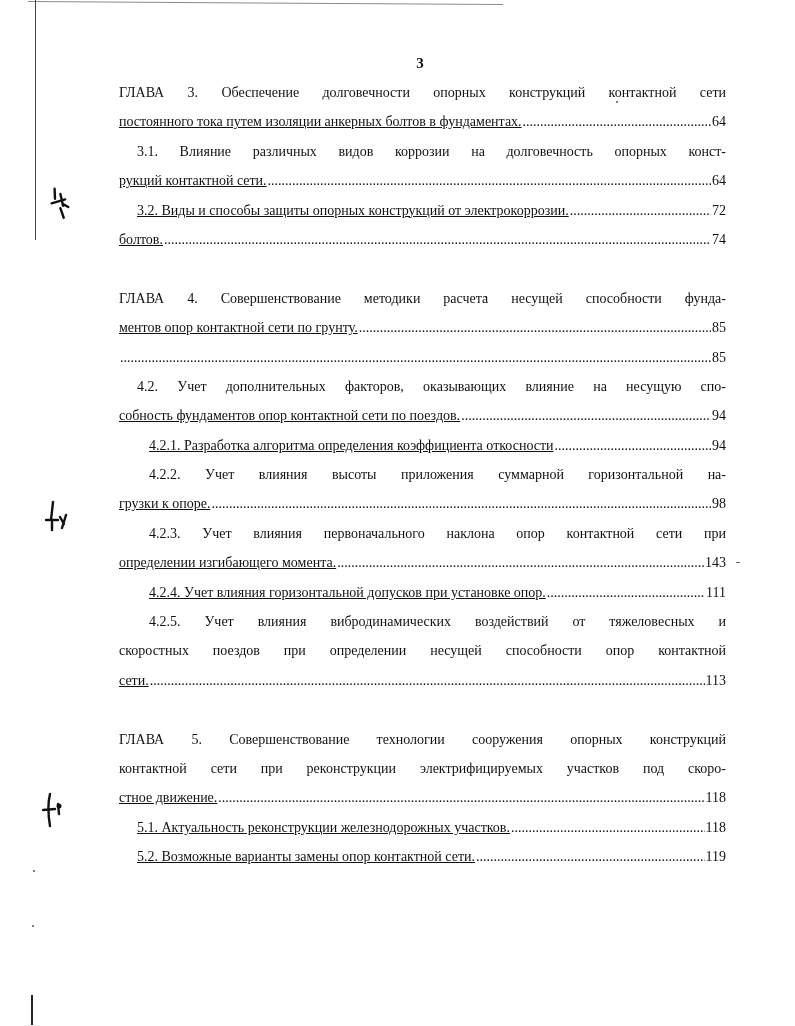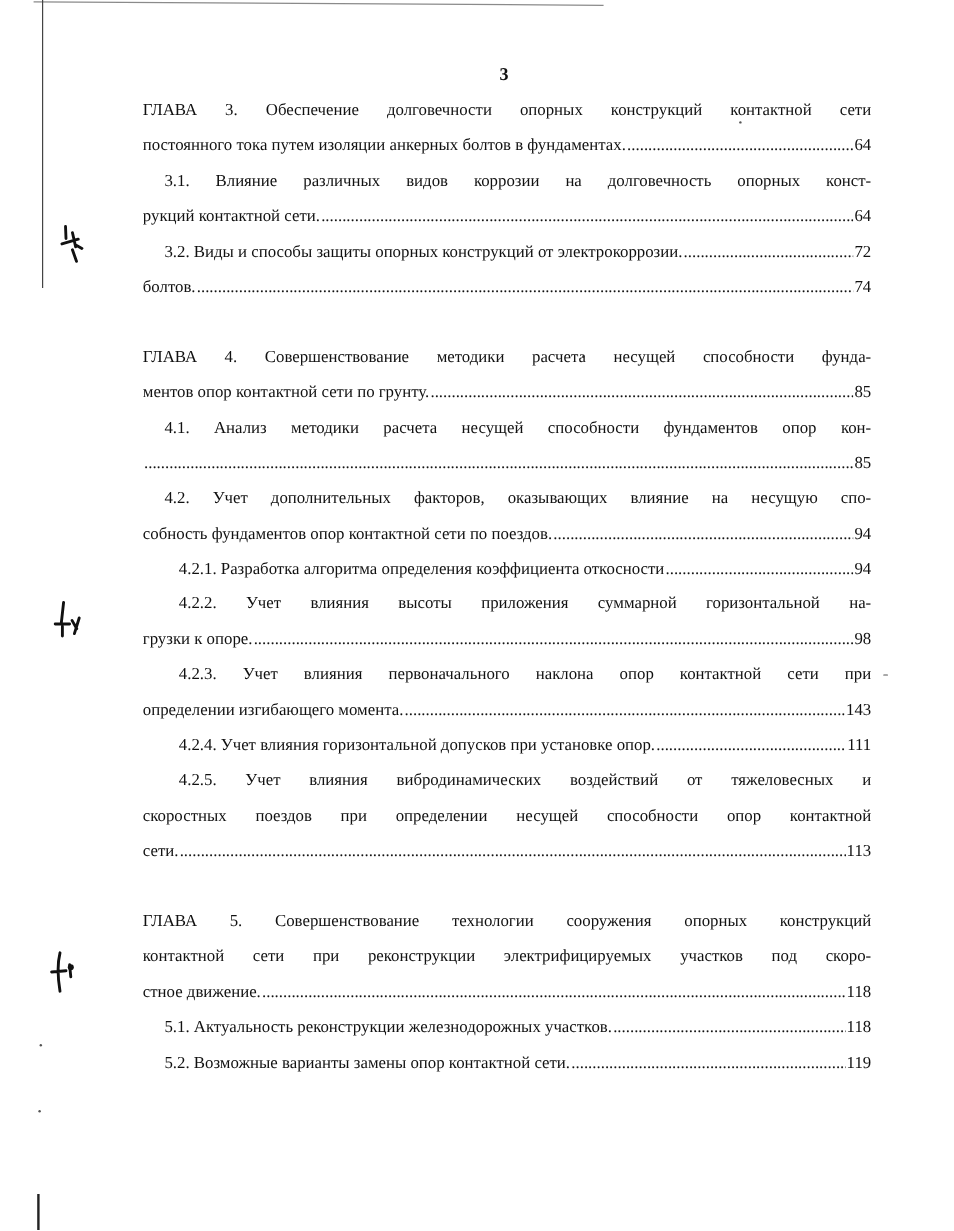--- a/index.html
+++ b/index.html
@@ -60,21 +60,21 @@
     .line.justify {
       text-align: justify;
       text-align-last: justify;
     }
     .line.indent1 { padding-left: 18px; }
     .line.indent2 { padding-left: 30px; justify-content: center; }
     .line.leader {
       display: flex;
       align-items: baseline;
     }
-    .leader .txt { flex: 0 0 auto; }
+    .leader .txt { flex: 0 0 auto; text-decoration: underline; }
     .leader .dots {
       flex: 1 1 auto;
       overflow: hidden;
       white-space: nowrap;
       letter-spacing: 0px;
       margin: 0 1px;
     }
     .leader .dots::before {
       content: "..................................................................................................................................................................................................................";
     }
@@ -168,21 +168,20 @@
   <div>
     <div class="line justify">ГЛАВА 4. Совершенствование методики расчета несущей способности фунда-</div>
     <div class="line leader">
       <span class="txt">ментов опор контактной сети по грунту.</span>
       <span class="dots"></span>
       <span class="pg">85</span>
     </div>
   </div>
 
   <div>
-    <div class="line justify indent1">4.1. Анализ методики расчета несущей способности фундаментов опор кон-</div>
     <div class="line leader">
       <span class="dots"></span>
       <span class="pg">85</span>
     </div>
   </div>
 
   <div>
     <div class="line justify indent1">4.2. Учет дополнительных факторов, оказывающих влияние на несущую спо-</div>
     <div class="line leader">
       <span class="txt">собность фундаментов опор контактной сети по поездов.</span>

